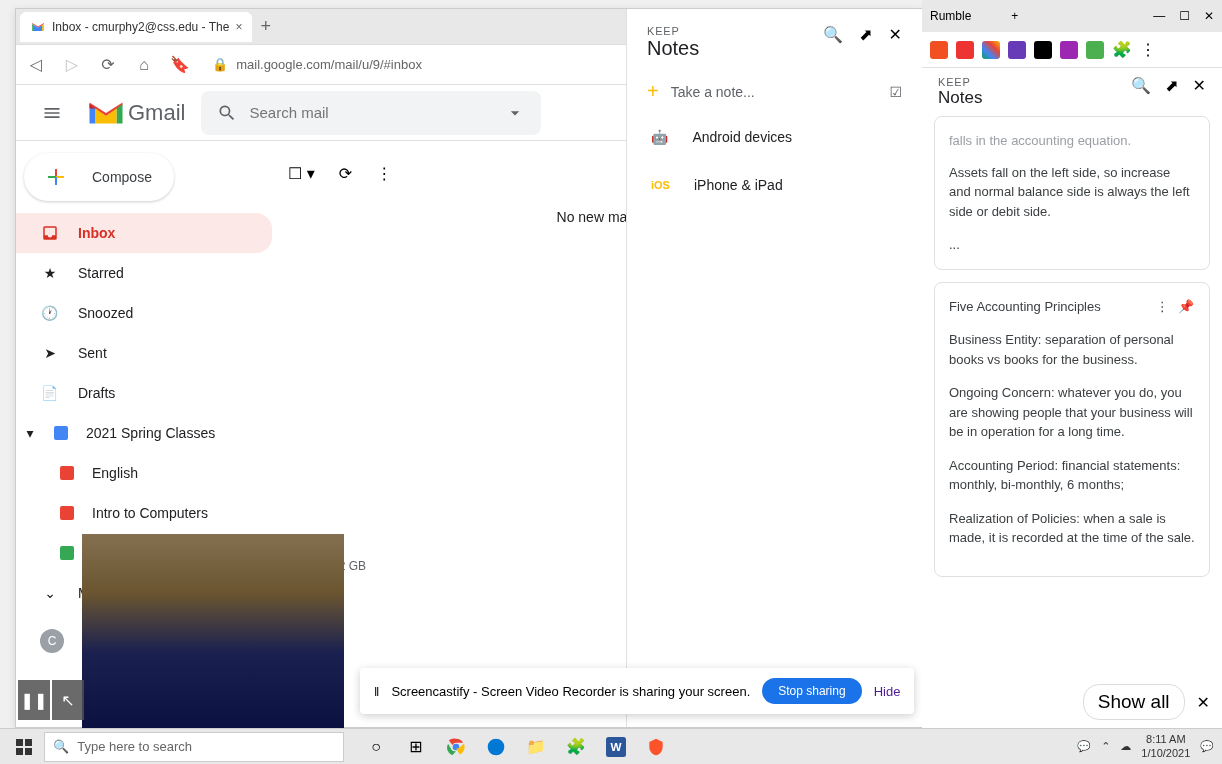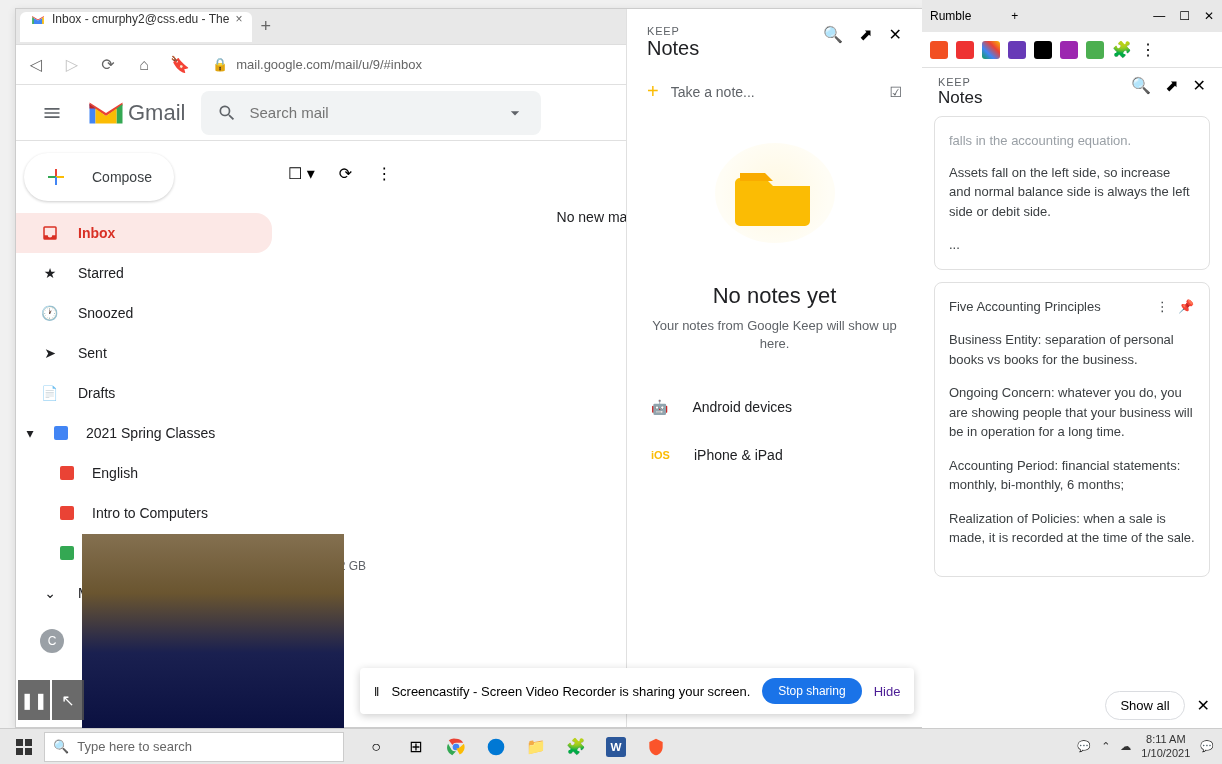--- a/index.html
+++ b/index.html
@@ -1,21 +1,21 @@
 <!DOCTYPE html>
 <html><head>
 <meta charset="utf-8">
 <style>
 * { margin: 0; padding: 0; box-sizing: border-box; font-family: 'Segoe UI', Arial, sans-serif; }
 body { width: 1222px; height: 764px; background: #f0f0f0; position: relative; overflow: hidden; }
 
 
 .browser-left { position: absolute; left: 15px; top: 8px; width: 908px; height: 720px; background: #fff; border: 1px solid #ccc; box-shadow: 0 2px 8px rgba(0,0,0,0.1); }
 .tab-bar { height: 36px; background: #e8e8e8; display: flex; align-items: center; padding: 0 4px; border-bottom: 1px solid #ddd; }
-.tab { height: 30px; background: #fff; border-radius: 6px 6px 0 0; display: flex; align-items: flex-start; padding: 0 10px; gap: 6px; min-width: 200px; font-size: 12px; color: #333; }
+.tab { height: 30px; background: #fff; border-radius: 6px 6px 0 0; display: flex; align-items: center; padding: 0 10px; gap: 6px; min-width: 200px; font-size: 12px; color: #333; }
 .tab-icon { width: 16px; height: 16px; display: flex; align-items: center; justify-content: center; }
 .tab-close { margin-left: auto; color: #666; }
 .new-tab { margin-left: 8px; color: #666; font-size: 18px; }
 .window-controls { margin-left: auto; display: flex; gap: 16px; padding-right: 10px; }
 .window-btn { width: 24px; height: 24px; display: flex; align-items: center; justify-content: center; color: #333; }
 
 .toolbar { height: 40px; display: flex; align-items: center; padding: 0 8px; gap: 12px; border-bottom: 1px solid #e0e0e0; }
 .nav-btn { width: 24px; height: 24px; display: flex; align-items: center; justify-content: center; color: #666; }
 .url-bar { flex: 1; display: flex; align-items: center; gap: 8px; padding: 4px 8px; font-size: 13px; color: #666; }
 .ext-icons { display: flex; gap: 12px; align-items: center; }
@@ -63,21 +63,21 @@
 .browser-right { position: absolute; right: 0; top: 0; width: 300px; height: 100%; background: #fff; }
 .right-tabbar { height: 32px; background: #e8e8e8; display: flex; align-items: center; padding: 0 8px; font-size: 12px; }
 .right-toolbar { height: 36px; display: flex; align-items: center; padding: 0 8px; gap: 8px; border-bottom: 1px solid #e0e0e0; }
 .right-keep-header { padding: 8px 16px; display: flex; align-items: flex-start; }
 .right-notes { padding: 0 12px; font-size: 13px; color: #3c4043; line-height: 1.5; overflow-y: auto; height: 540px; }
 .note-card { border: 1px solid #e0e0e0; border-radius: 8px; padding: 14px; margin-bottom: 12px; }
 .note-p { margin-bottom: 14px; }
 .note-title-row { display: flex; align-items: center; margin-bottom: 14px; }
 .note-title { font-weight: 500; flex: 1; }
 .show-all-bar { position: absolute; bottom: 44px; right: 12px; display: flex; align-items: center; gap: 12px; }
-.show-all { border: 1px solid #dadce0; border-radius: 16px; padding: 6px 14px; font-size: 13px; background: #fff; }
+.show-all { border: 1px solid #dadce0; border-radius: 16px; padding: 6px 14px; font-size: 19px; background: #fff; }
 
 
 .webcam { position: absolute; left: 82px; bottom: 32px; width: 262px; height: 198px; background: linear-gradient(180deg, #847050 0%, #6a5530 30%, #1a2050 60%, #0a1040 100%); }
 .webcam-controls { position: absolute; left: 18px; bottom: 44px; display: flex; gap: 2px; }
 .wc-btn { width: 32px; height: 40px; background: rgba(80,80,80,0.85); display: flex; align-items: center; justify-content: center; color: #fff; }
 
 
 .share-bar { position: absolute; left: 360px; bottom: 50px; background: #fff; border-radius: 4px; box-shadow: 0 2px 8px rgba(0,0,0,0.2); padding: 10px 14px; display: flex; align-items: center; gap: 12px; font-size: 13px; }
 .stop-share { background: #1a73e8; color: #fff; border-radius: 16px; padding: 6px 16px; font-size: 12px; }
 .hide-btn { color: #4c1d95; font-size: 13px; }
@@ -259,30 +259,20 @@
           <span>🔍</span>
           <span>⬈</span>
           <span>✕</span>
         </div>
       </div>
       <div class="keep-take-note">
         <span style="color:#fbbc04;font-size:20px">+</span>
         <span>Take a note...</span>
         <span style="margin-left:auto">☑</span>
       </div>
-      <div class="keep-empty">
-        <div class="folder-img">
-          <svg width="90" height="70" viewBox="0 0 90 70">
-              <path fill="#fbbc04" d="M10 20h25l8 8h37v35a5 5 0 0 1-5 5H10a5 5 0 0 1-5-5V25a5 5 0 0 1 5-5z"></path>
-              <path fill="#f9ab00" d="M10 15h25l8 8H10z"></path>
-            </svg>
-        </div>
-        <div class="keep-no-notes">No notes yet</div>
-        <div class="keep-desc">Your notes from Google Keep will show up here.</div>
-      </div>
       <div class="device-item">
         <span style="color:#3ddc84">🤖</span>
         <span>Android devices</span>
       </div>
       <div class="device-item">
         <span style="color:#fbbc04;font-size:11px;font-weight:700">iOS</span>
         <span>iPhone &amp; iPad</span>
       </div>
     </div>
   </div>

